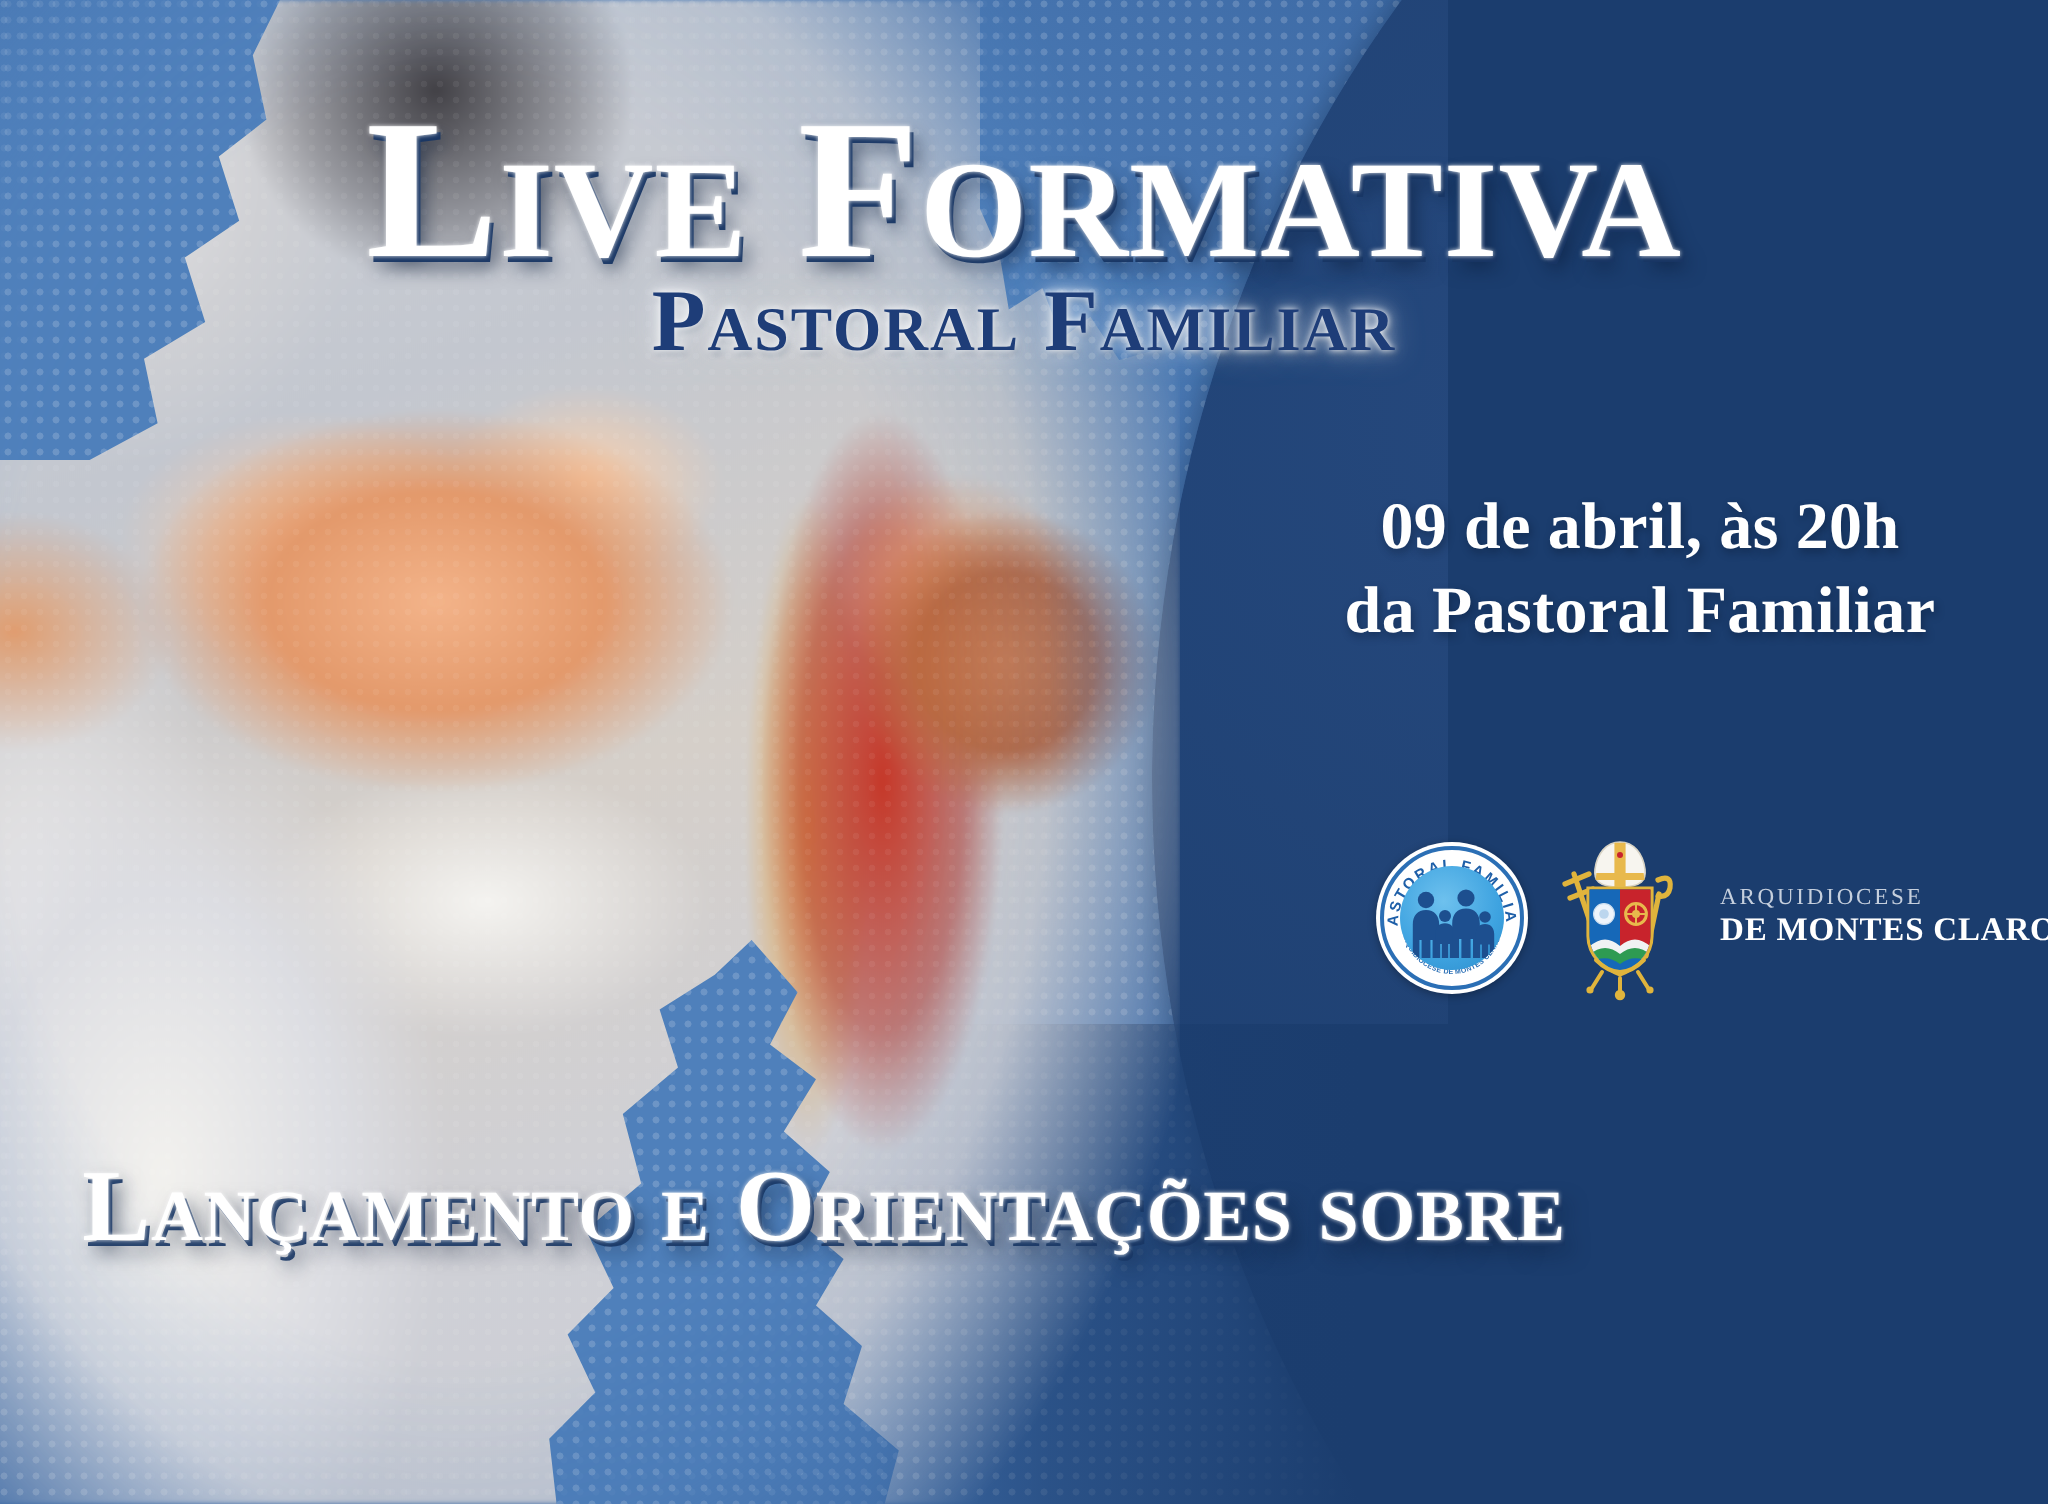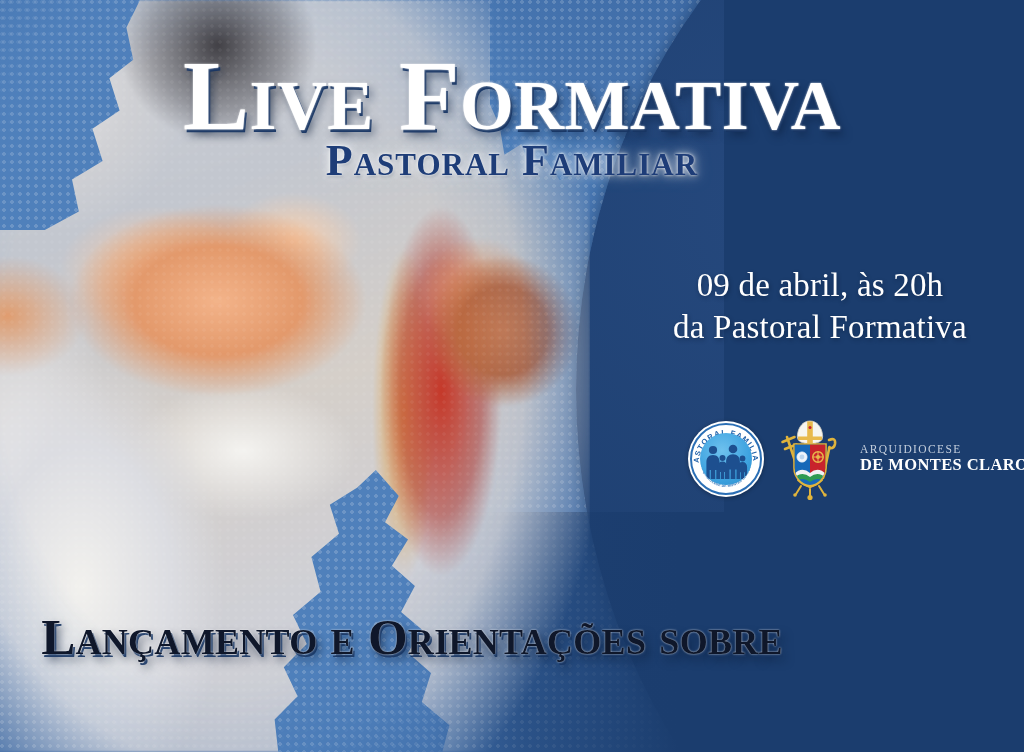--- a/index.html
+++ b/index.html
@@ -173,25 +173,24 @@
   }
 
   .info-block {
     position: absolute;
     left: 616px;
     top: 243px;
     width: 408px;
     text-align: center;
     color: #ffffff;
     font-size: 33px;
-    font-weight: normal;
+    font-weight: bold;
     line-height: 1.28;
     letter-spacing: 0.2px;
     text-shadow: 1px 2px 4px rgba(8,24,48,0.45);
-    margin-top: 21px;
   }
   .info-block .line { display: block; white-space: nowrap; }
 
   
   .logos {
     position: absolute;
     left: 688px;
     top: 413px;
     width: 282px;
     height: 92px;
@@ -255,24 +254,24 @@
     font-weight: bold;
     font-variant: small-caps;
     color: #ffffff;
     white-space: nowrap;
   }
 
   
   .headline {
     position: absolute;
     left: 0;
-    top: 609px;
+    top: 576px;
     width: 824px;
     text-align: center;
-    color: #0f172a;
+    color: #ffffff;
     font-size: 51px;
     line-height: 1.12;
     font-weight: bold;
     font-variant: small-caps;
     letter-spacing: 0.3px;
     text-shadow:
       0 0 2px rgba(255,255,255,0.85),
       2px 3px 0px rgba(24,54,100,0.9),
       4px 6px 10px rgba(8,24,48,0.6);
   }
@@ -296,21 +295,21 @@
     <div class="photo-notch notch-b"></div>
     <div class="photo-notch notch-c"></div>
   </div>
 
   <div class="title-main">Live Formativa</div>
 
   <div class="title-sub">Pastoral Familiar</div>
 
   <div class="info-block">
     <span class="line">09 de abril, às 20h</span>
-    <span class="line">da Pastoral Formativa</span>
+    <span class="line">da Pastoral Familiar</span>
   </div>
 
   <div class="logos">
 
     <div class="badge-pf">
       <div class="ring-outer"></div>
       <svg viewBox="0 0 76 76">
         <defs>
           <path id="arcTop" d="M 11,41 A 27,27 0 0 1 65,41" fill="none"></path>
           <path id="arcBot" d="M 13,41 A 25,25 0 0 0 63,41" fill="none"></path>

